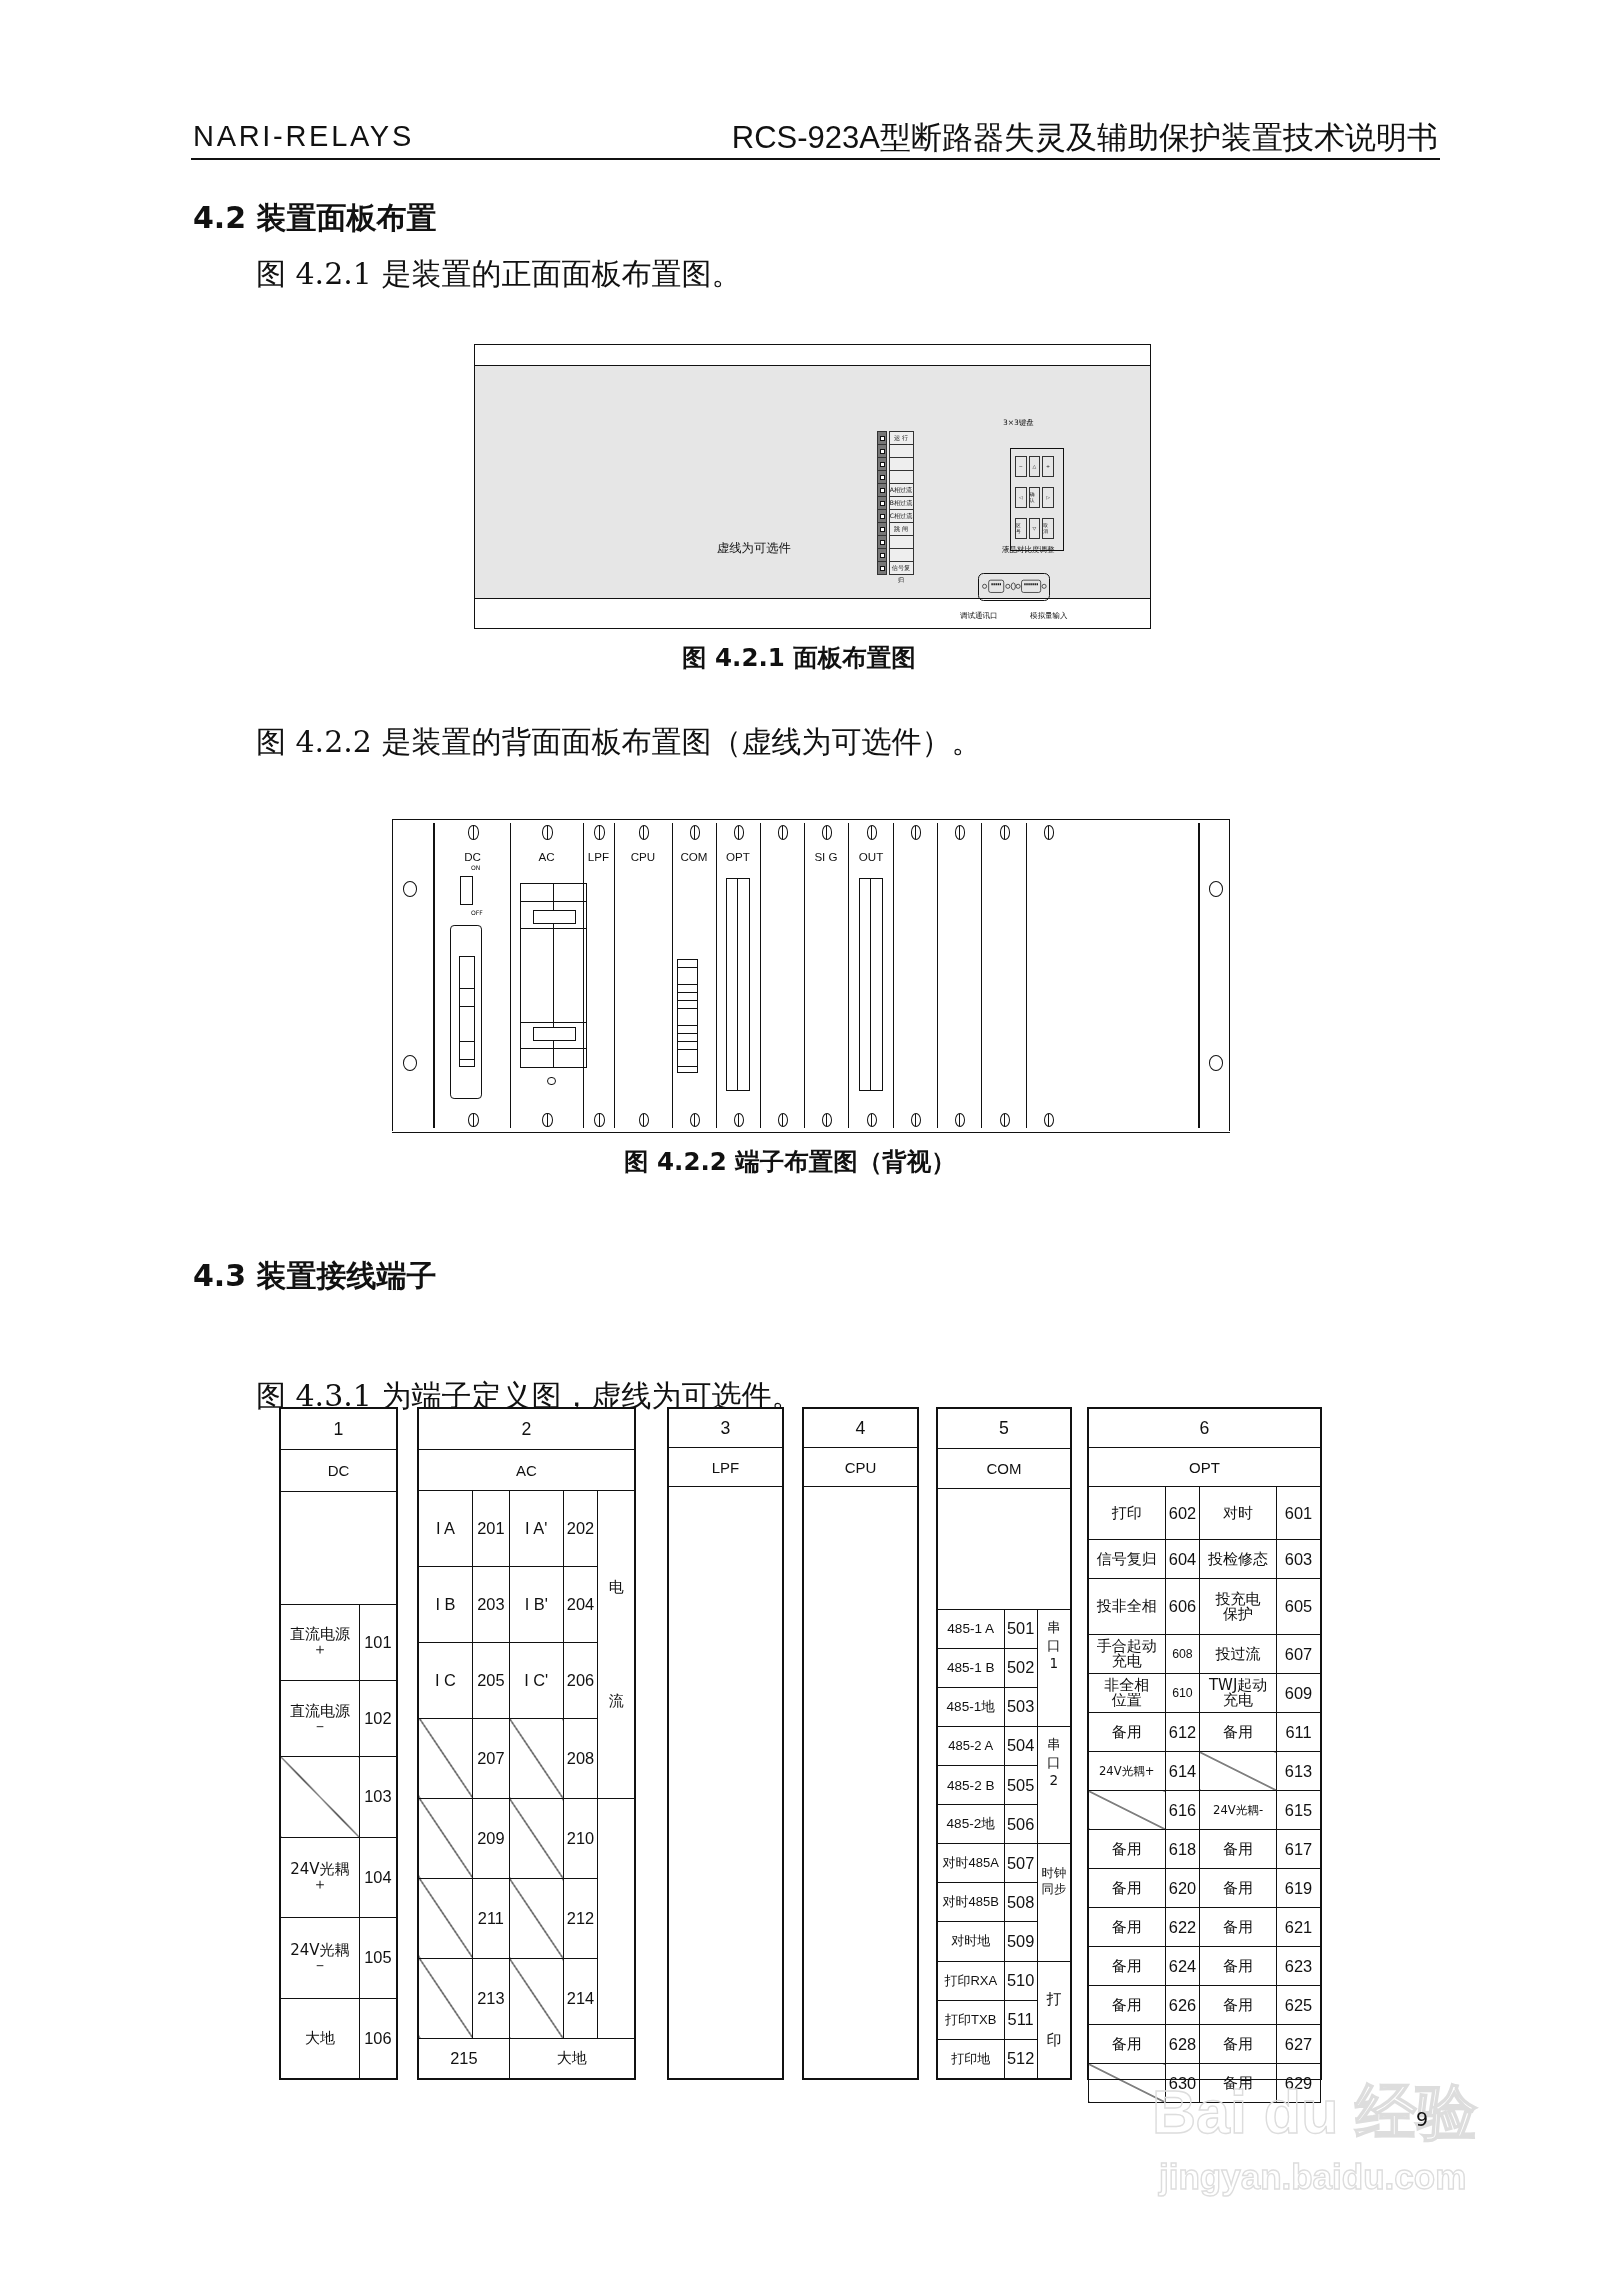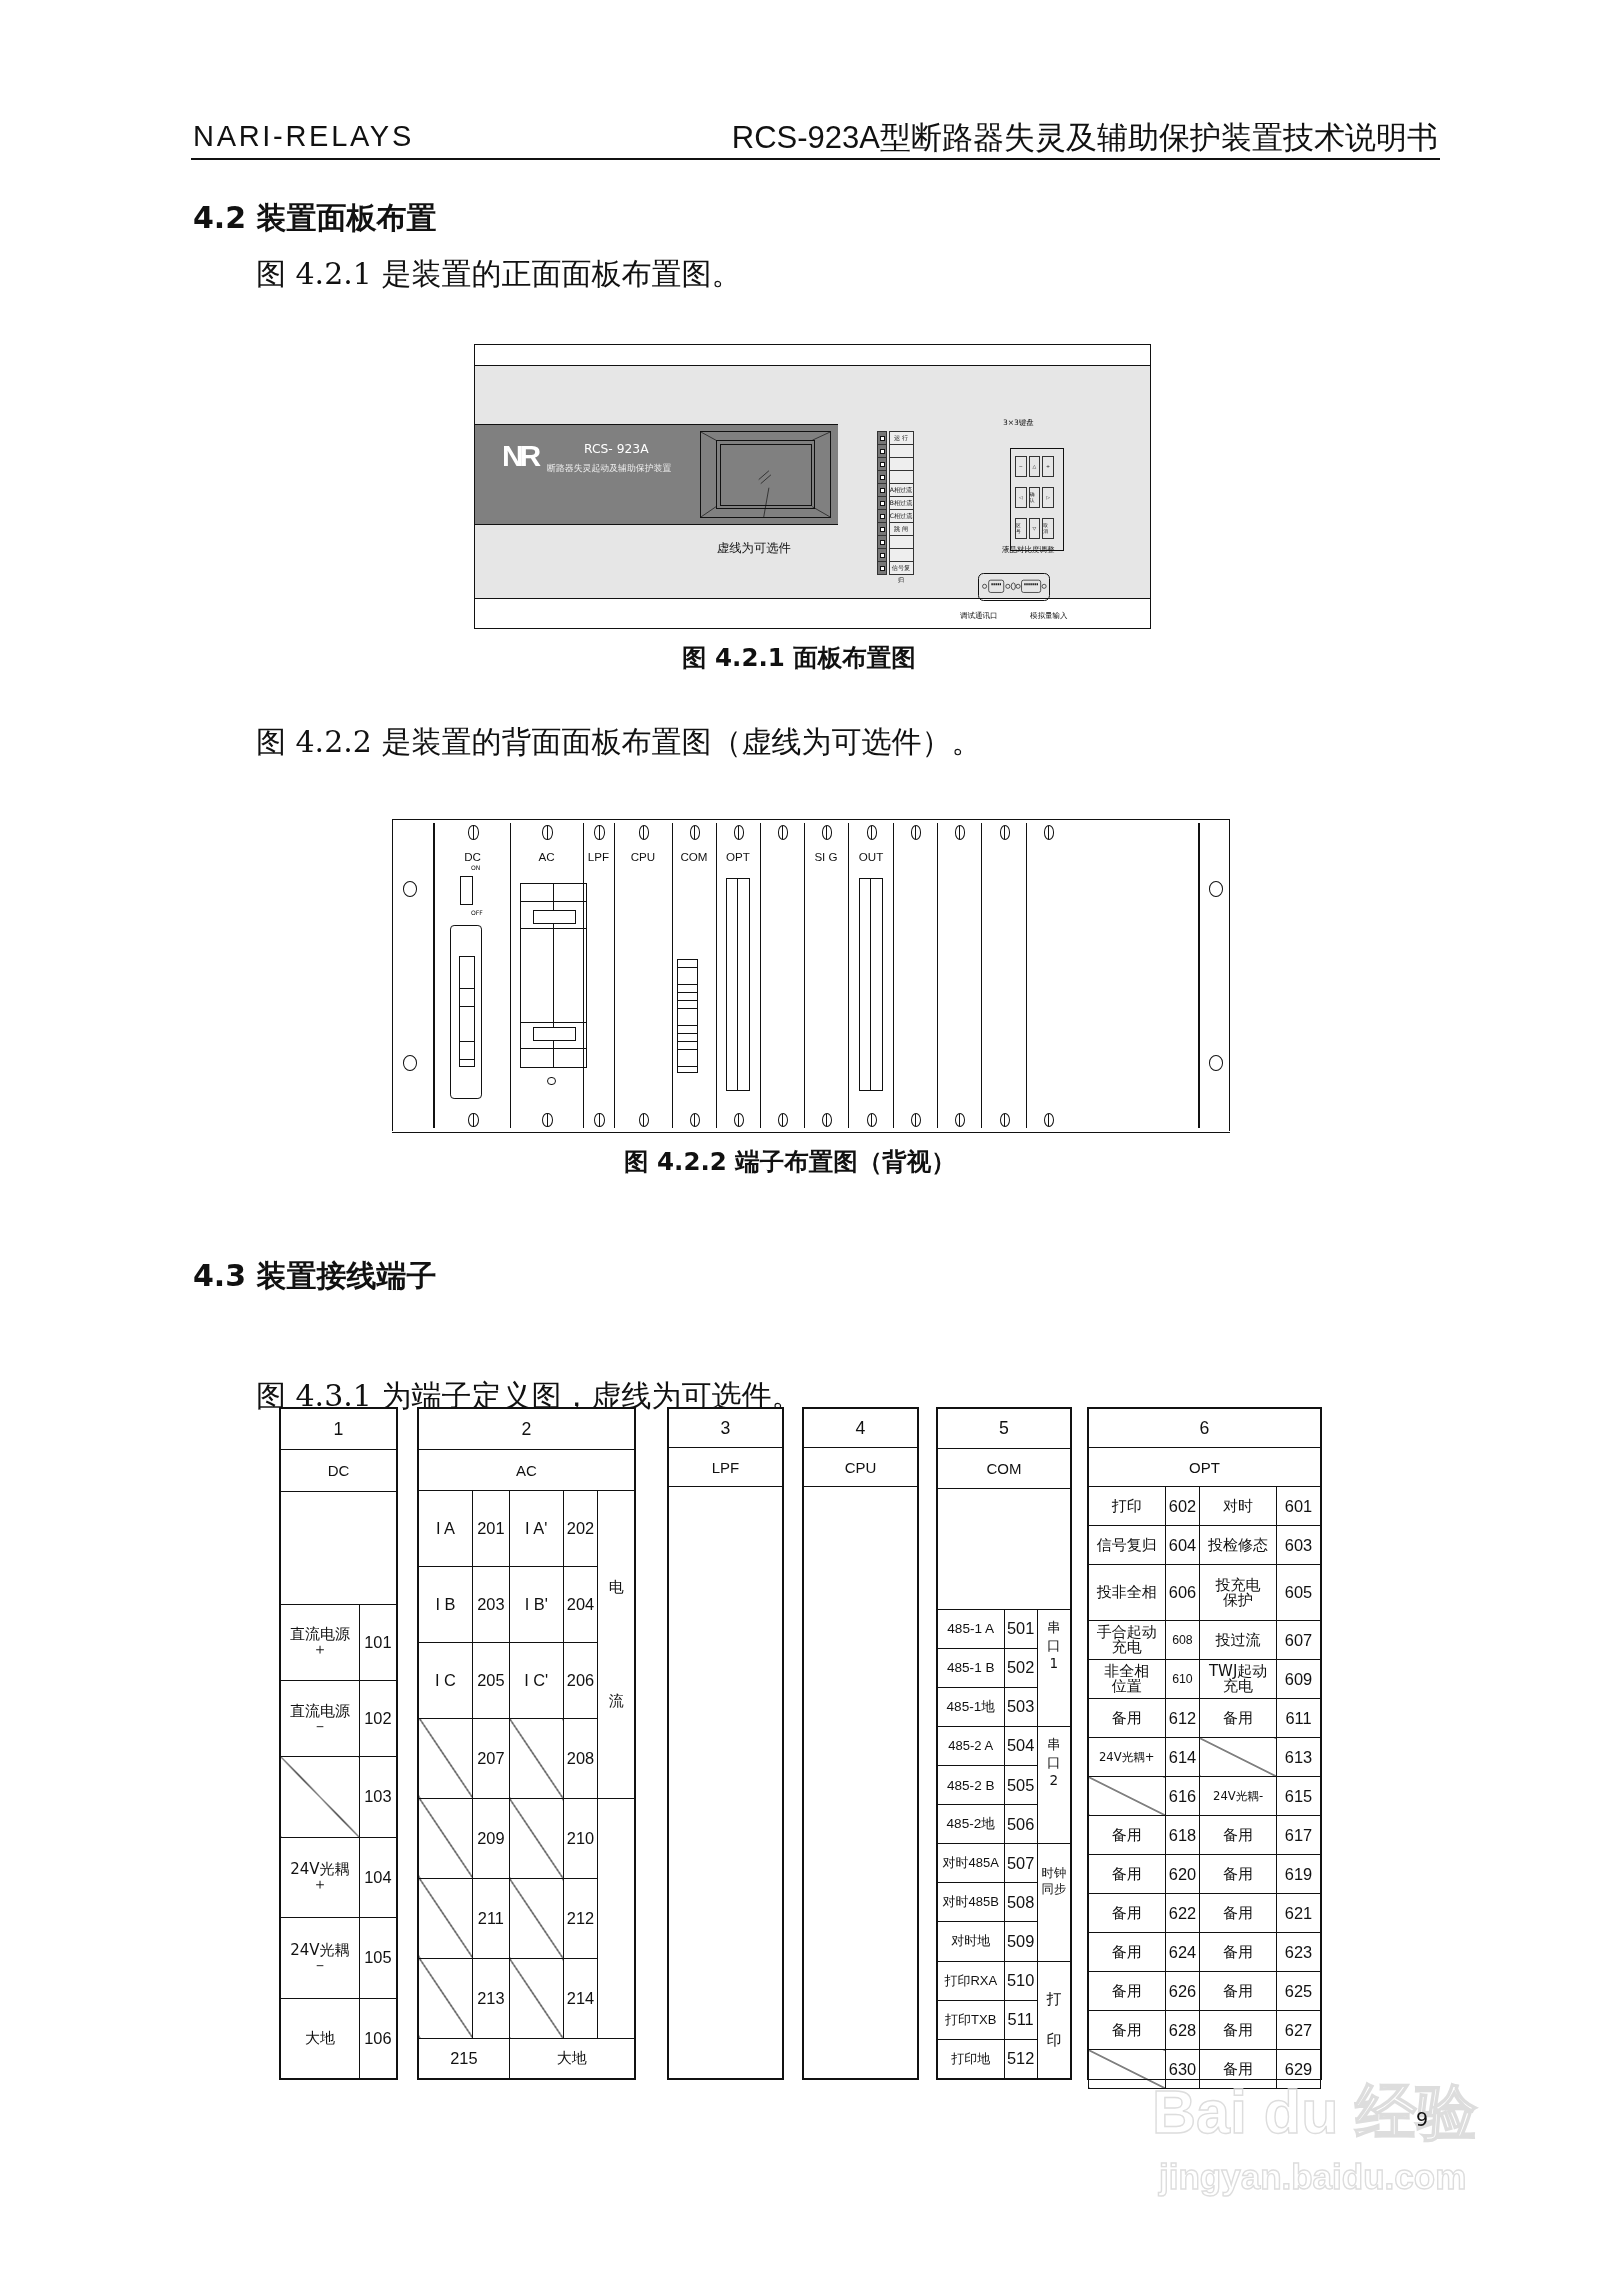--- a/index.html
+++ b/index.html
@@ -70,39 +70,20 @@
 
 <div class="abs hdr-left">NARI-RELAYS</div>
 <div class="abs hdr-right">RCS-923A型断路器失灵及辅助保护装置技术说明书</div>
 <div class="abs hdr-rule"></div>
 
 <div class="abs h2" style="left:193px; top:198px;">4.2  装置面板布置</div>
 <div class="abs para" style="left:256px; top:254px;">图 4.2.1 是装置的正面面板布置图。</div>
 
 <div class="abs front">
   <div class="face">
-    <div class="band">
-      <div class="nr-logo">NR</div>
-      <div class="model">RCS- 923A</div>
-      <div class="model-sub">断路器失灵起动及辅助保护装置</div>
-      <div class="lcd-outer">
-        <div class="lcd-inner">
-            <div class="lcd-inner2"></div>
-          </div>
-        <svg width="129" height="85" style="position:absolute;left:0;top:0" viewBox="0 0 190 125">
-          <line x1="0" y1="0" x2="22" y2="12" stroke="#111"></line>
-          <line x1="190" y1="0" x2="164" y2="12" stroke="#111"></line>
-          <line x1="0" y1="125" x2="22" y2="110" stroke="#111"></line>
-          <line x1="190" y1="125" x2="164" y2="110" stroke="#111"></line>
-          <line x1="85" y1="70" x2="100" y2="57" stroke="#111"></line>
-          <line x1="88" y1="76" x2="103" y2="63" stroke="#111"></line>
-          <line x1="100" y1="82" x2="88" y2="150" stroke="#111"></line>
-        </svg>
-      </div>
-    </div>
     <div class="lcd-label">虚线为可选件</div>
 
     <div class="leds">
       <div class="led-row">
           <div class="led-sq"></div>
           <div class="led-lbl">运  行</div>
         </div>
       <div class="led-row">
           <div class="led-sq"></div>
           <div class="led-lbl"></div>
@@ -528,21 +509,21 @@
         <col style="width:33%">
         <col style="width:19%">
       </colgroup>
     <tbody>
         <tr>
           <td colspan="4" class="head">6</td>
         </tr>
     <tr>
           <td colspan="4" class="head" style="font-size:15px">OPT</td>
         </tr>
-    <tr style="height:39px">
+    <tr style="height:53px">
           <td class="sm">打印</td>
           <td class="num">602</td>
           <td class="sm">对时</td>
           <td class="num">601</td>
         </tr>
     <tr style="height:39px">
           <td class="sm">信号复归</td>
           <td class="num">604</td>
           <td class="sm">投检修态</td>
           <td class="num">603</td>

